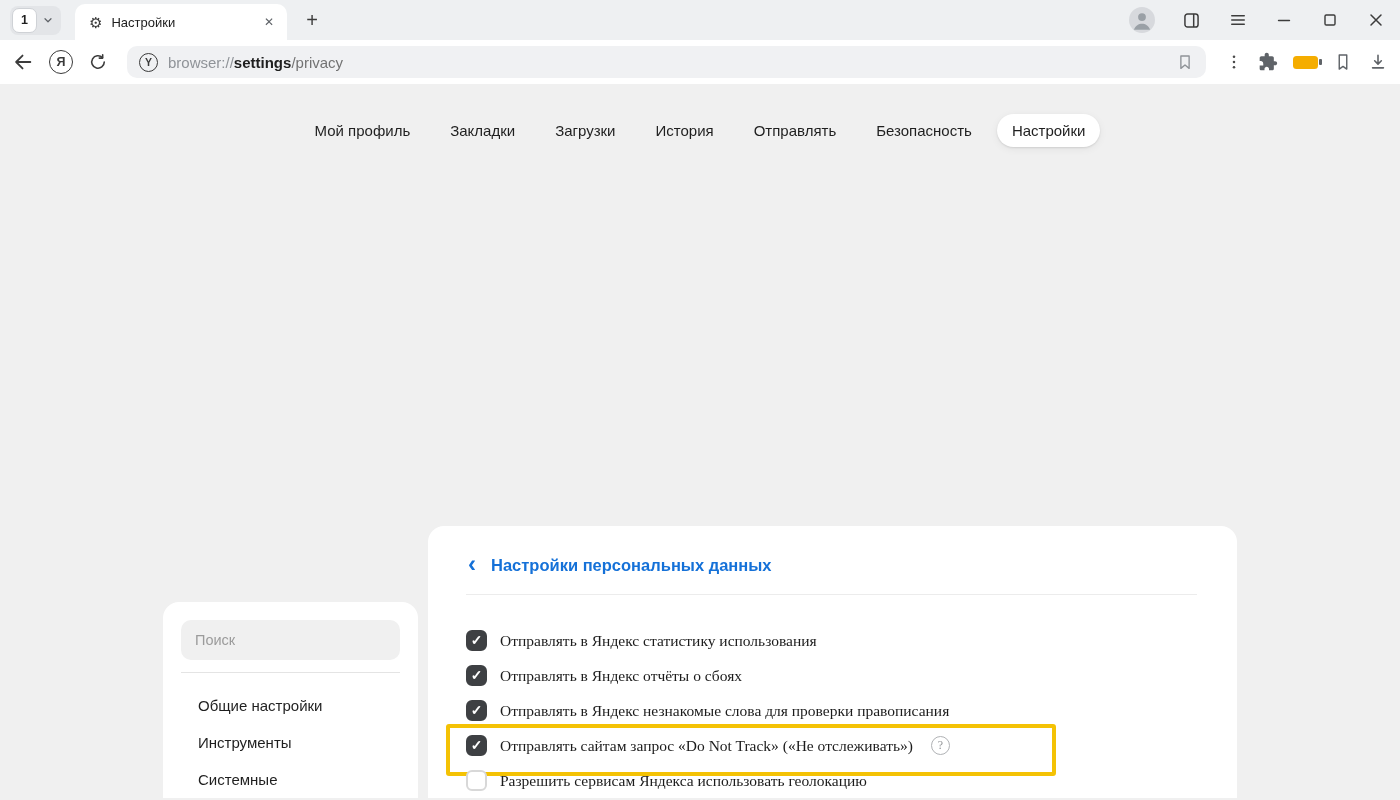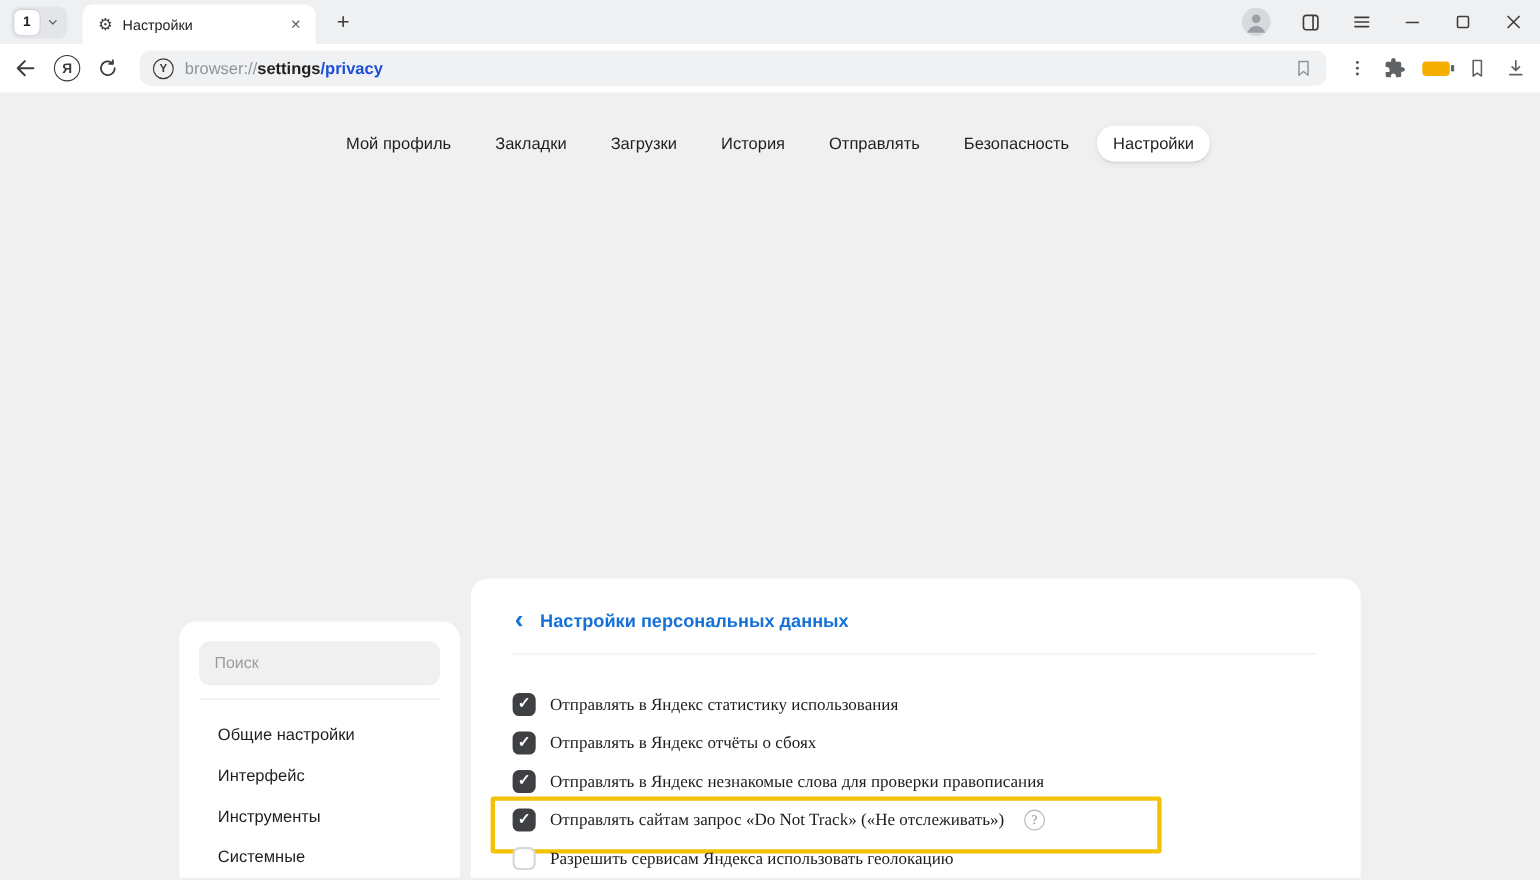--- a/index.html
+++ b/index.html
@@ -27,21 +27,21 @@
   
   .toolbar { height:44px; background:#fff; display:flex; align-items:center; padding:0 12px; gap:15px; }
   .circle-logo { width:24px; height:24px; border:1.7px solid #3a3a3a; border-radius:50%;
     display:grid; place-items:center; font-size:12.5px; font-weight:bold; color:#3a3a3a; }
   .urlbar { flex:1; height:32px; background:#f0f1f3; border-radius:10px; display:flex; align-items:center;
     padding:0 12px; gap:10px; margin:0 4px; }
   .url-favicon { width:19px; height:19px; border:1.6px solid #3a3a3a; border-radius:50%;
     display:grid; place-items:center; font-size:10.5px; font-weight:bold; color:#3a3a3a; flex:none; }
   .url-text { font-size:15px; color:#8f9398; white-space:nowrap; }
   .url-text b { color:#1f1f1f; font-weight:bold; }
-  .url-text .path { color:#1d4ed8; font-weight:bold; }
+  .url-text .path { color:#737373; font-weight:normal; }
   .urlbar .bookmark { margin-left:auto; display:flex; }
   .battery { width:25px; height:13px; background:var(--battery,#f5ad00); border-radius:3.5px; position:relative; }
   .battery::after { content:""; position:absolute; right:-3.5px; top:3.5px; width:3px; height:6px; background:#5f6368; border-radius:1px; }
 
   
   .content { height:716px; background:#f0f0f0; }
   .nav-tabs { display:flex; justify-content:center; gap:10px; padding-top:30px;align-items:center; }
   .nav-tab { font-size:15px; color:#1f1f1f; padding:8px 15px; border-radius:18px; cursor:pointer; white-space:nowrap; }
   .nav-tab.active { background:#fff; box-shadow:0 1px 2px rgba(0,0,0,.10), 0 2px 8px rgba(0,0,0,.06); }
 
@@ -192,21 +192,20 @@
     <span class="nav-tab active">Настройки</span>
   </div>
 
   <div class="cards">
 
     <aside class="card sidebar">
       <input class="search-input" type="text" placeholder="Поиск" style="">
       <div class="sidebar-divider"></div>
       <div class="side-list">
         <div class="side-item">Общие настройки</div>
-        <div class="side-item">Интерфейс</div>
         <div class="side-item">Инструменты</div>
         <div class="side-item">Системные</div>
       </div>
     </aside>
 
     <section class="card main-card">
       <div class="page-header">
         <span class="back-chevron">‹</span>
         <span class="page-title">Настройки персональных данных</span>
       </div>

